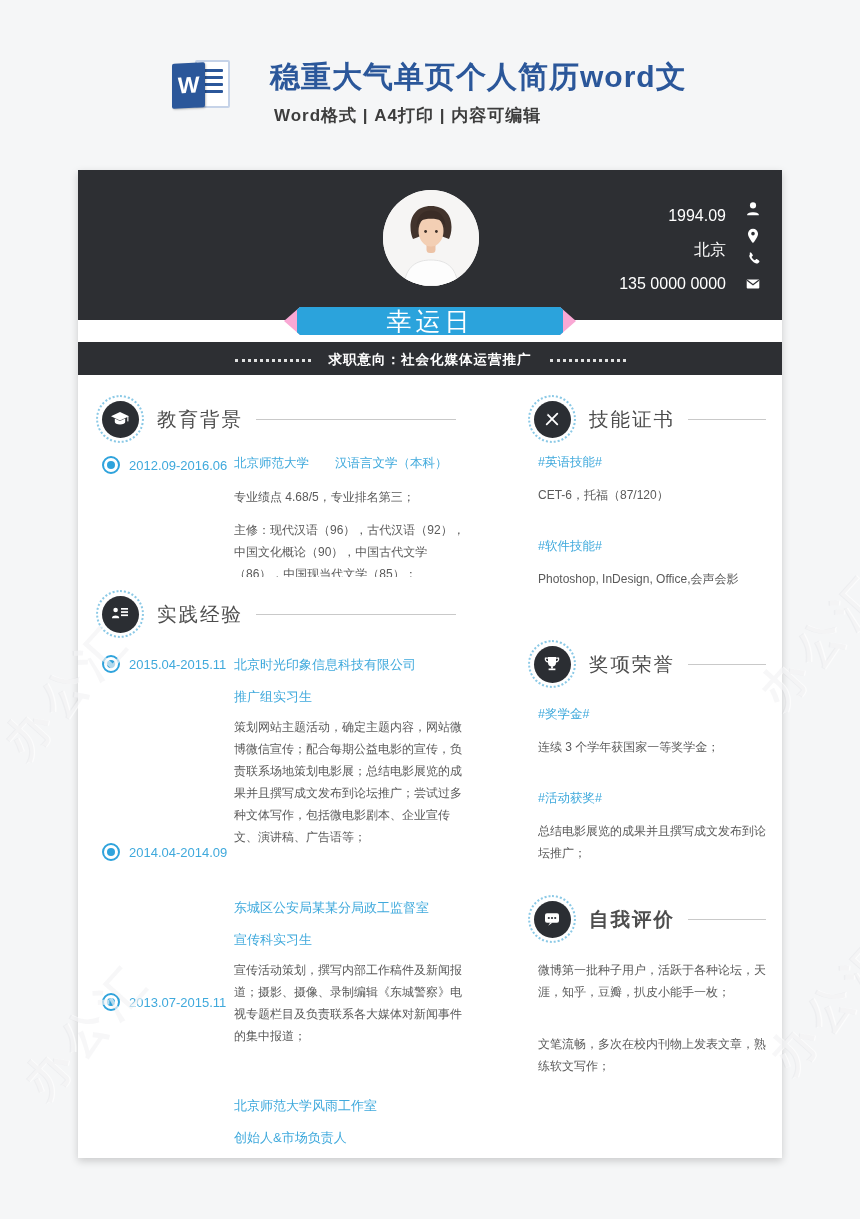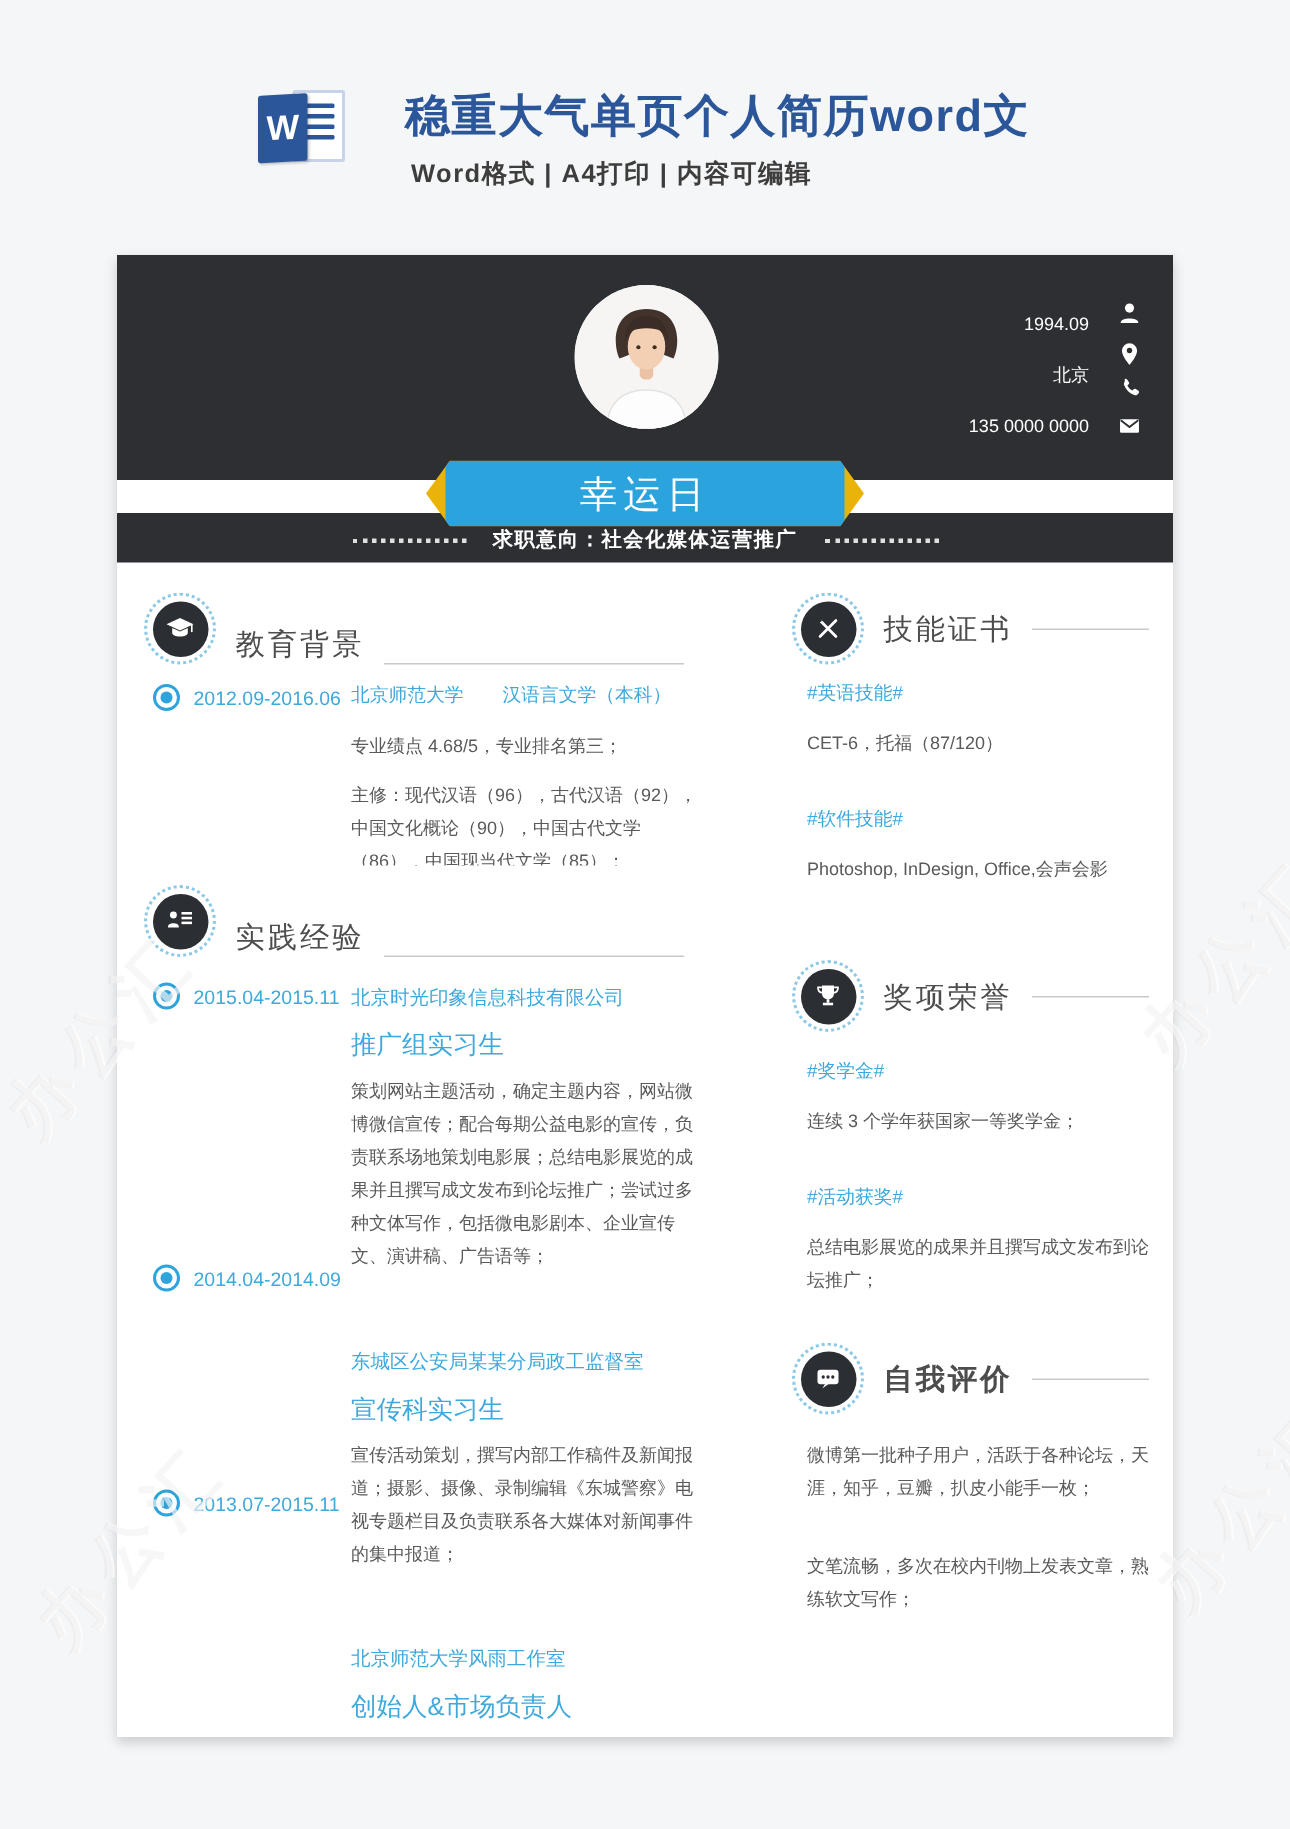--- a/index.html
+++ b/index.html
@@ -42,42 +42,42 @@
   .card { position:absolute; left:78px; top:170px; width:704px; height:988px;
           background:#fff; box-shadow:0 3px 8px rgba(0,0,0,0.18); overflow:hidden; z-index:1; }
   .dark-head { position:absolute; left:0; top:0; width:704px; height:205px; background:#2d2f33; }
   .stripe { position:absolute; left:0; top:150px; width:704px; height:22px; background:#fff; }
 
   .avatar { position:absolute; left:305px; top:20px; width:96px; height:96px; border-radius:50%;
             overflow:hidden; background:#f7f7f7; }
   .avatar svg { display:block; }
 
   .contact-texts { position:absolute; right:56px; top:34px; text-align:right; color:#fff; }
-  .c-text { font-size:12px; line-height:16px; position:absolute; right:0; white-space:nowrap; }
+  .c-text { font-size:16px; line-height:16px; position:absolute; right:0; white-space:nowrap; }
   .ct1{ top:4px; } .ct2{ top:38px; } .ct3{ top:72px; }
   .contact-icons { position:absolute; right:20px; top:30px; width:20px; }
   .c-ic { position:absolute; right:0; width:18px; height:18px; }
   .ci1{ top:0; } .ci2{ top:27px; } .ci3{ top:50px; } .ci4{ top:75px; }
   .c-ic svg { width:18px; height:18px; fill:#fff; }
 
-  .ribbon { position:absolute; left:206px; top:137px; width:292px; height:44px;
-            background:#eab308;
+  .ribbon { position:absolute; left:206px; top:137px; width:292px; height:28px;
+            background:#f9a8d4;
             clip-path:polygon(0 50%, 16px 0, calc(100% - 16px) 0, 100% 50%, calc(100% - 16px) 100%, 16px 100%);
             z-index:3;text-align:right; }
   .ribbon-inner { position:absolute; left:13px; right:13px; top:0; bottom:0; background:#2ba3dc;
             display:flex; align-items:center; justify-content:center;
             color:#fff; font-size:25px; letter-spacing:4px; }
   .objective { position:absolute; left:0; top:178px; width:704px; height:24px; z-index:2;
             display:flex; align-items:center; justify-content:center; gap:18px;
             color:#fff; font-size:13.5px; font-weight:bold; letter-spacing:1px; }
   .obj-dots { width:76px; height:0; border-top:3px dotted rgba(255,255,255,0.85); }
 
   
   .sec-head { position:absolute; display:flex; align-items:center; gap:13px; }
-  .sec-head.left-col  { left:18px;  width:360px;align-items:flex-end; }
+  .sec-head.left-col  { left:18px;  width:360px; }
   .sec-head.right-col { left:450px; width:238px; }
   .sh-edu{ top:225px; } .sh-pra{ top:420px; } .sh-ski{ top:225px; }
   .sh-awa{ top:470px; } .sh-eva{ top:725px;font-weight:bold; }
   .sec-ring { width:48px; height:48px; border:2px dotted #8bc9e6; border-radius:50%;
               display:flex; align-items:center; justify-content:center; flex:0 0 auto; }
   .sec-icon { width:37px; height:37px; border-radius:50%; background:#2b2e33;
               display:flex; align-items:center; justify-content:center; }
   .sec-icon svg { width:20px; height:20px; fill:#fff; }
   .sec-title { font-size:19.5px; color:#4d4d4d; letter-spacing:2px; white-space:nowrap; }
   .sec-line { flex:1; border-top:1px solid #c9c9c9; }
@@ -93,21 +93,21 @@
 
   
   .blue { color:#3fa9dc; }
   .detail { position:absolute; left:156px; width:234px; font-size:12px; }
   .edu-row1 { top:285px; display:flex; gap:26px; white-space:nowrap; font-size:12.5px; }
   .edu-row2 { top:317px; color:#5a5a5a; line-height:20px; }
   .edu-para { top:349px; height:58px; overflow:hidden; color:#5a5a5a; line-height:22px; }
   .p-entry  { }
   .pe1{ top:485px; } .pe2{ top:728px; } .pe3{ top:926px; }
   .p-company { font-size:13px; color:#3fa9dc; line-height:20px; }
-  .p-role    { font-size:17px; color:#3fa9dc; line-height:20px; margin-top:12px; }
+  .p-role    { font-size:13px; color:#3fa9dc; line-height:20px; margin-top:12px; }
   .p-desc    { color:#5a5a5a; line-height:22px; margin-top:9px; }
 
   .rblock { position:absolute; left:460px; width:228px; font-size:12px; }
   .g-tag  { color:#3fa9dc; font-size:12.5px; line-height:20px; }
   .g-text { color:#5a5a5a; line-height:22px; margin-top:12px; }
   .sg1{ top:282px; } .sg2{ top:366px; }
   .ag1{ top:534px; } .ag2{ top:618px; }
   .ev1{ top:789px; } .ev2{ top:863px; }
   .ev-p { color:#5a5a5a; line-height:22px; }
 </style>

